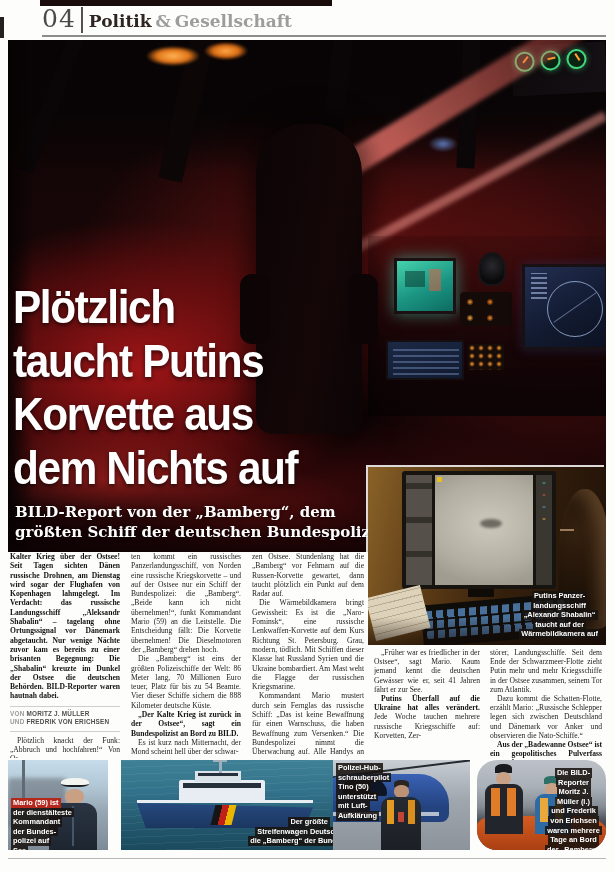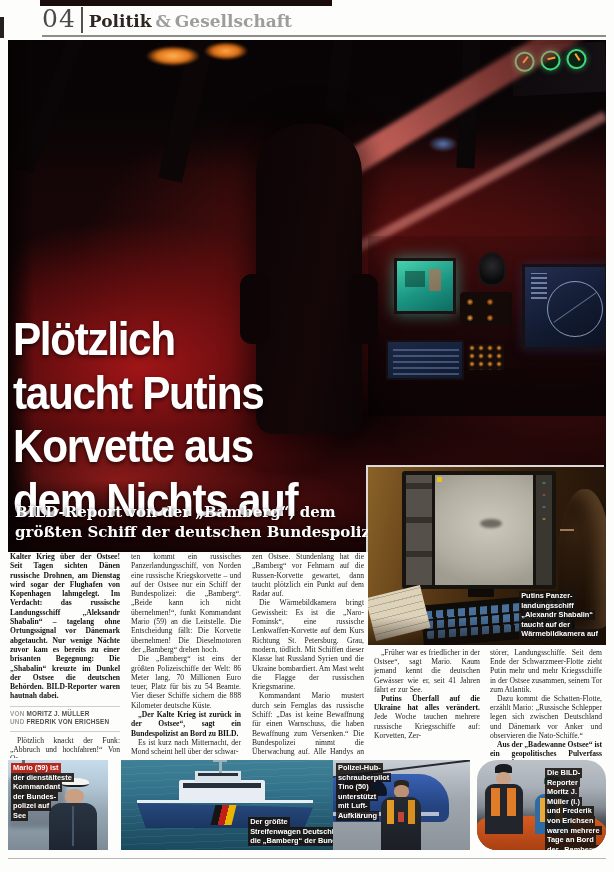--- a/index.html
+++ b/index.html
@@ -28,21 +28,21 @@
     background:
       radial-gradient(300px 190px at 22% 64%, rgba(168,22,24,.95), rgba(120,14,16,.5) 55%, rgba(60,8,10,0) 78%),
       radial-gradient(340px 220px at 55% 42%, rgba(150,24,22,.6), rgba(80,10,12,0) 75%),
       radial-gradient(260px 300px at 92% 50%, rgba(120,20,20,.55), rgba(40,6,8,0) 80%),
       radial-gradient(500px 240px at 50% 108%, rgba(140,18,20,.7), rgba(30,4,6,0) 75%),
       linear-gradient(180deg,#0a0405 0%,#170607 35%,#120405 70%,#0b0304 100%);}
   .gauge{display:inline-block;width:20px;height:20px;border-radius:50%;border:2px solid #42d87e;background:#0a2413;box-shadow:0 0 6px rgba(70,220,130,.55);margin:6px 3px;position:relative;}
   .gauge i{position:absolute;left:8px;top:2px;width:2px;height:8px;background:#ffa028;transform:rotate(40deg);}
 
   
-  .headline{position:absolute;left:5px;top:240px;color:#fff;font-family:"Liberation Sans",sans-serif;font-weight:bold;margin-top:32px;}
+  .headline{position:absolute;left:5px;top:240px;color:#fff;font-family:"Liberation Sans",sans-serif;font-weight:bold;}
   .hl-line{font-size:47px;line-height:53.5px;letter-spacing:-1.5px;transform:scaleX(.9);transform-origin:left;white-space:nowrap;text-shadow:0 2px 5px rgba(0,0,0,.65);}
   .subhead{position:absolute;left:7px;top:462px;color:#fff;font-family:"DejaVu Serif",serif;font-weight:bold;font-size:15px;line-height:20px;text-shadow:0 1px 4px rgba(0,0,0,.7);}
 
   
   .photo-inset{position:absolute;left:368px;top:467px;width:238px;height:178px;overflow:hidden;
     box-shadow:-2px -2px 0 rgba(255,255,255,.85);
     background:linear-gradient(102deg,#8a6228 0%,#5e3d17 28%,#35200c 58%,#1e1007 100%);}
   .mon{position:absolute;left:34px;top:4px;width:154px;height:118px;background:#17130f;border-radius:3px;padding:4px;display:flex;gap:3px;}
   .mon .lb{width:26px;background:repeating-linear-gradient(0deg,#55504a 0 28px,#34302a 28px 34px);}
   .mon .ms{flex:1;position:relative;background:radial-gradient(80px 60px at 55% 45%,#cdc9bd,#b2aea2 70%,#a09c90);}
@@ -64,22 +64,22 @@
   .col4{left:374px;top:648px;width:106px;height:112px;line-height:9.2px;}
   .col5{left:490px;top:648px;width:112px;height:112px;line-height:9.2px;}
   .intro{font-weight:bold;color:#111;}
   .byline{border-top:1px solid #cfcfcf;border-bottom:1px solid #cfcfcf;padding:3px 0 4px;margin:5px 0 4px;
     font-family:"Liberation Sans",sans-serif;font-size:6.4px;line-height:8.4px;font-weight:bold;color:#9a9a9a;letter-spacing:.2px;}
   .byline .name{color:#4f4f4f;}
 
   
   .caption{position:absolute;font-family:"Liberation Sans",sans-serif;font-weight:bold;font-size:7.4px;line-height:9.6px;color:#fff;}
   .caption .chip{background:var(--chip);padding:0 2px;display:inline-block;}
-  .cap-right{text-align:left;text-decoration:underline;}
-  .first-red div:first-child .chip{background:var(--red);}
+  .cap-right{text-align:center;text-decoration:underline;}
+  .first-red div:first-child .chip{background:var(--red);margin-top:35px;}
 
   
   .bphoto{position:absolute;top:760px;height:90px;overflow:hidden;}
   .pA{left:8px;width:100px;background:linear-gradient(180deg,#c6dcea 0%,#b3c8d6 28%,#97a9b5 55%,#7d8a95 100%);}
   .pB{left:121px;width:253px;background:linear-gradient(180deg,#3f8196 0%,#32728a 35%,#24596f 70%,#1a4a5e 100%);}
   .pC{left:333px;width:137px;background:linear-gradient(180deg,#c9ced4 0%,#b5bbc2 20%,#a0a6ae 45%,#8d939b 100%);}
   .pD{left:477px;width:129px;background:linear-gradient(180deg,#bcc2c8 0%,#aab0b7 30%,#868c94 52%,#4a4f56 68%,#3a3e44 100%);border-radius:20px;}
   .bottom-rule{position:absolute;left:8px;top:858px;width:598px;height:1px;background:#b8b8b8;}
 </style>
 </head>

